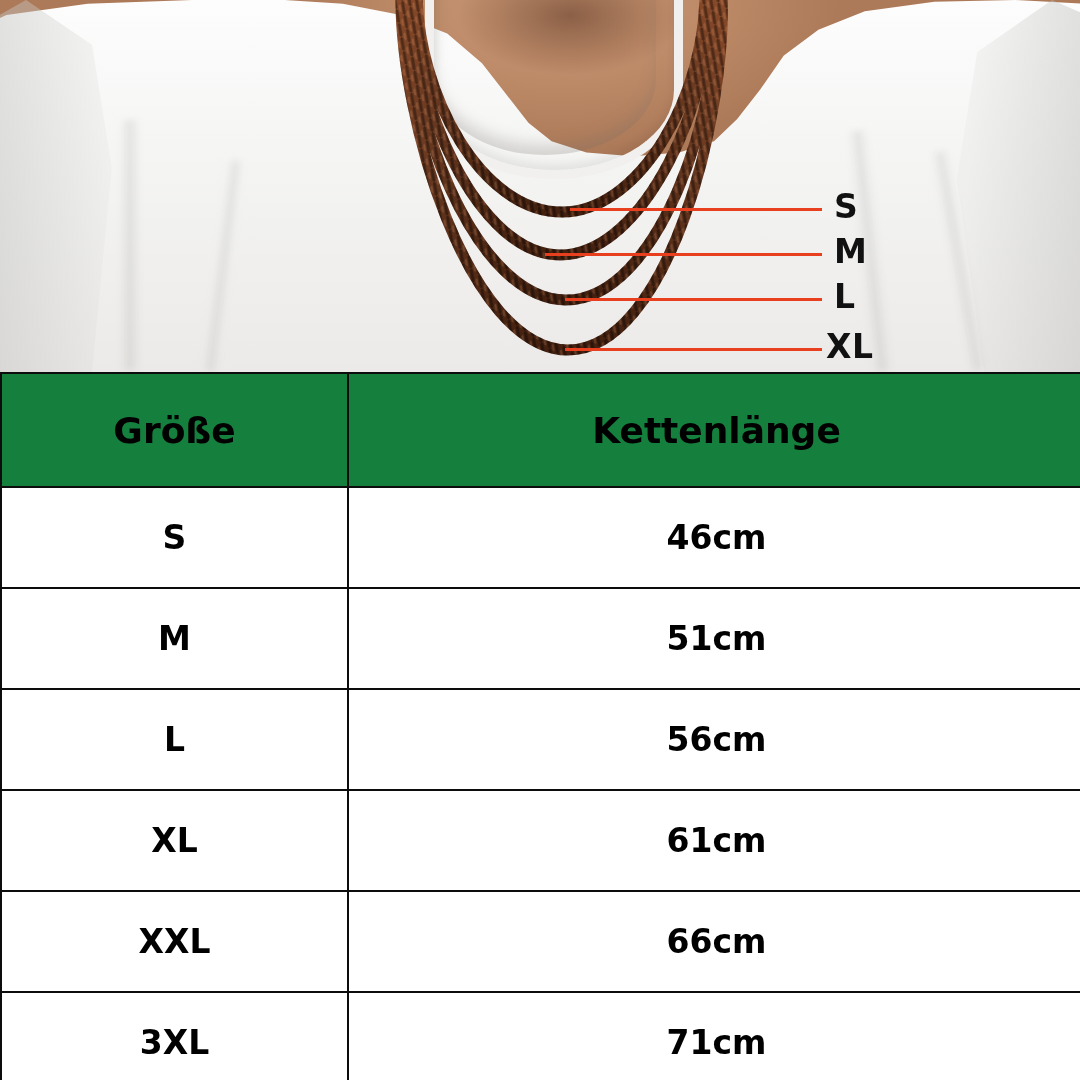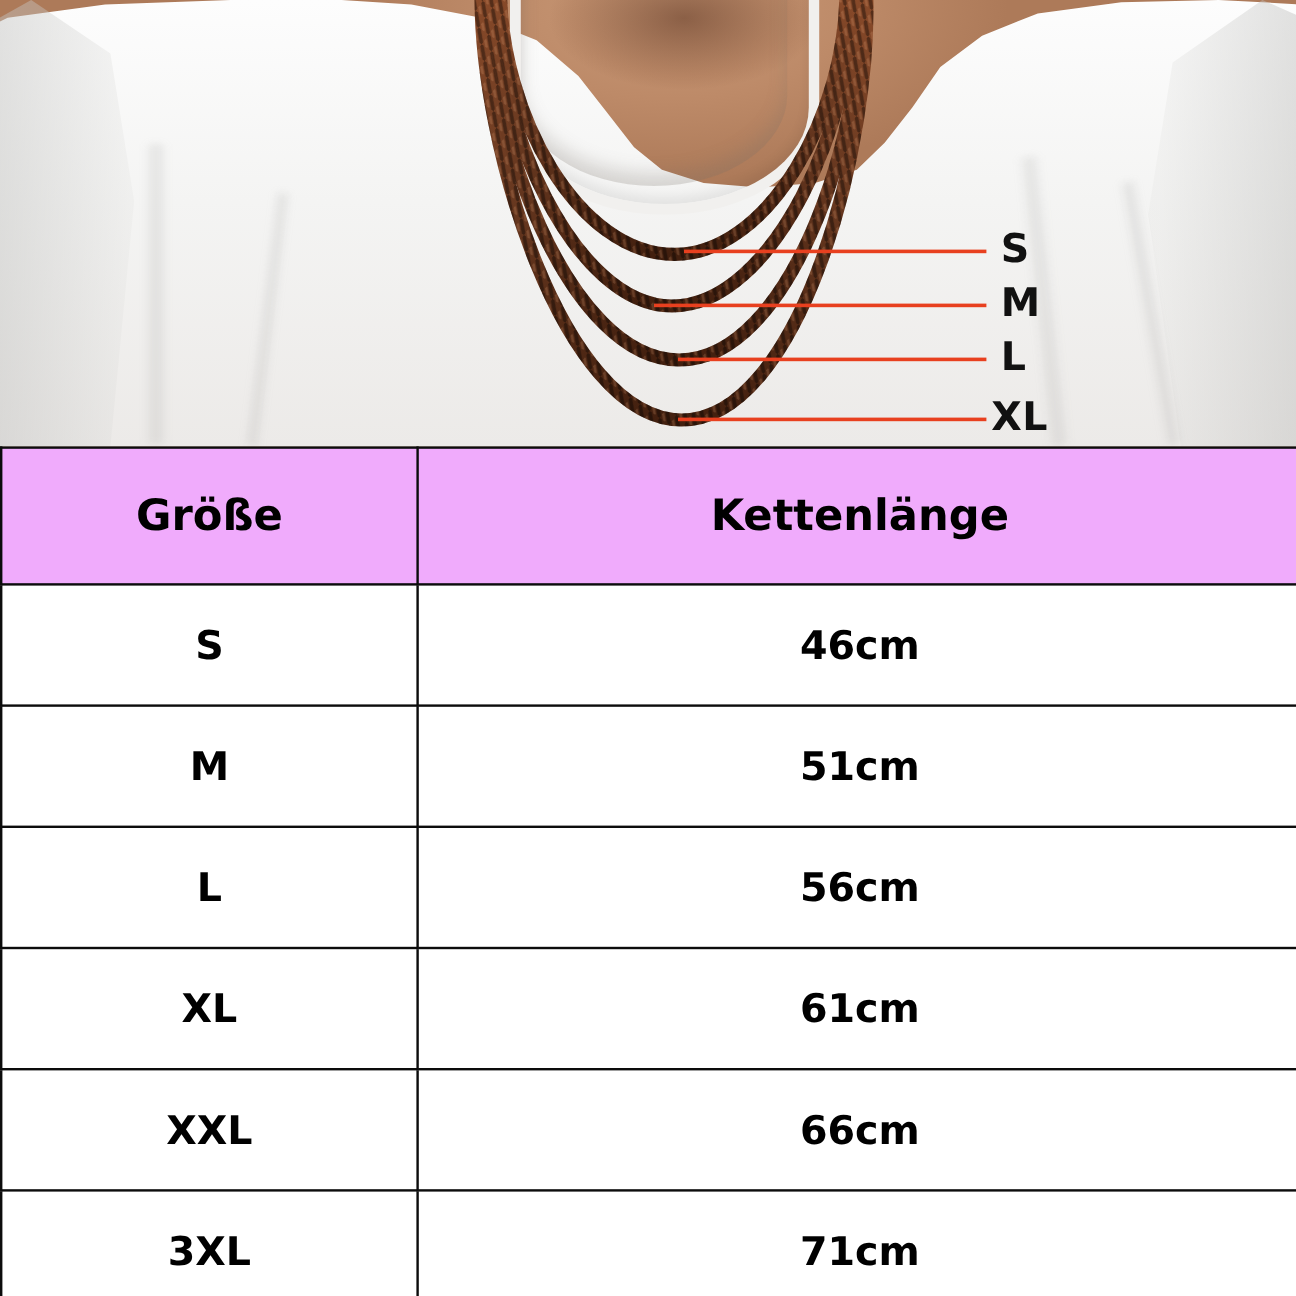--- a/index.html
+++ b/index.html
@@ -137,21 +137,21 @@
     border-collapse: collapse;
     table-layout: fixed;
   }
   .table td, .table th {
     border: 2px solid #0c0c0c;
     text-align: center;
     vertical-align: middle;
     padding: 0;
   }
   .table thead th {
-    background: #f0abfc;
+    background: #15803d;
     height: 112px;
     font-family: "DejaVu Sans", sans-serif;
     font-weight: 700;
     font-size: 36px;
     color: #000;
   }
   .table tbody td {
     height: 99px;
     font-family: "DejaVu Sans", sans-serif;
     font-weight: 700;

